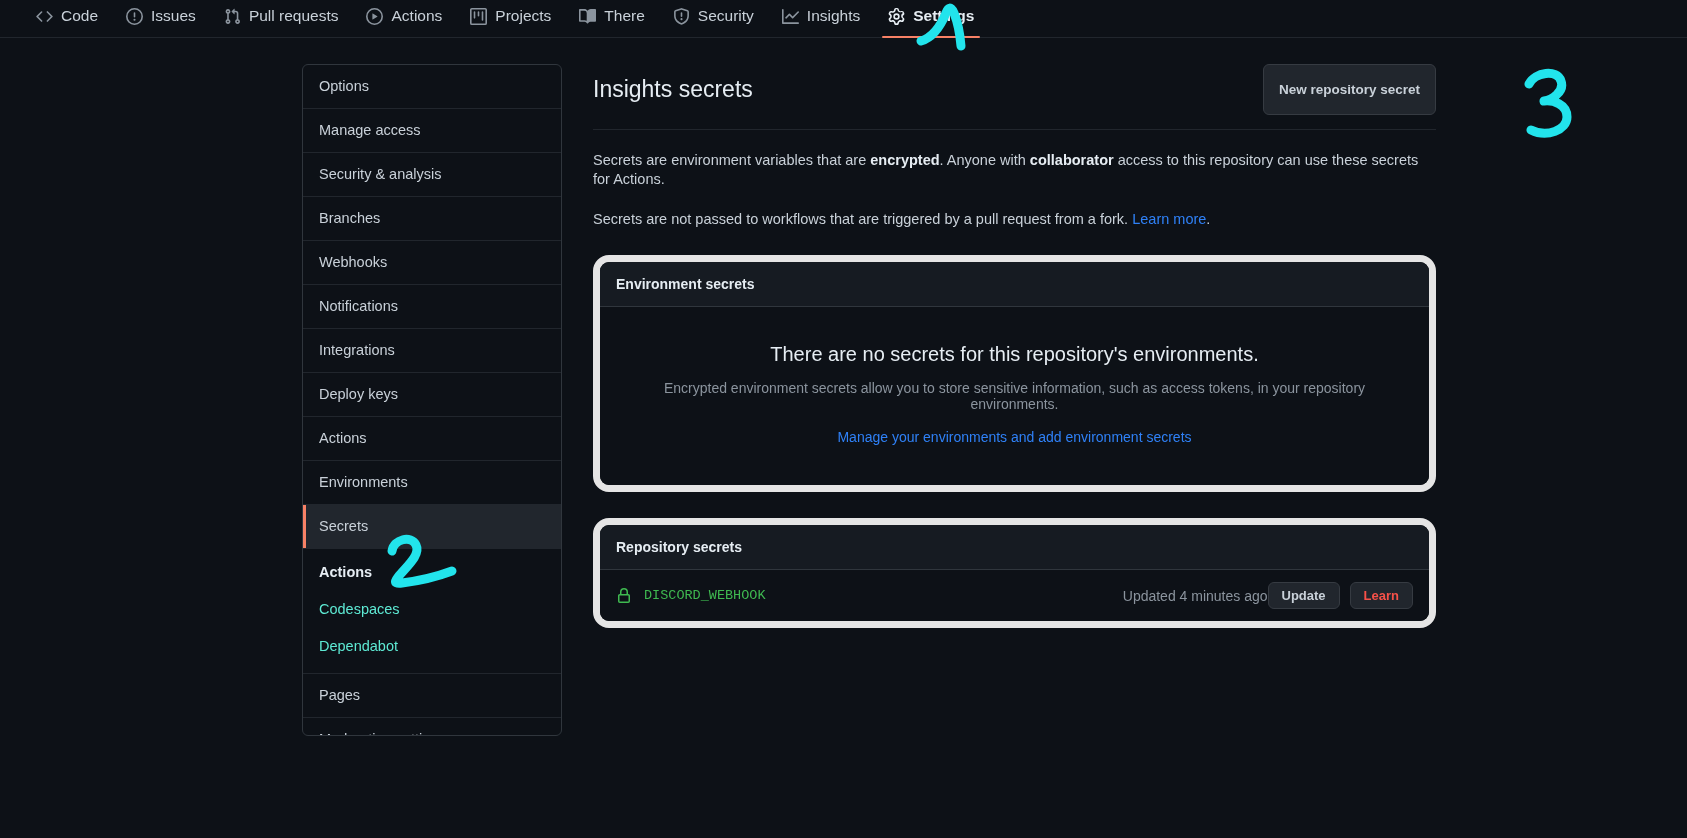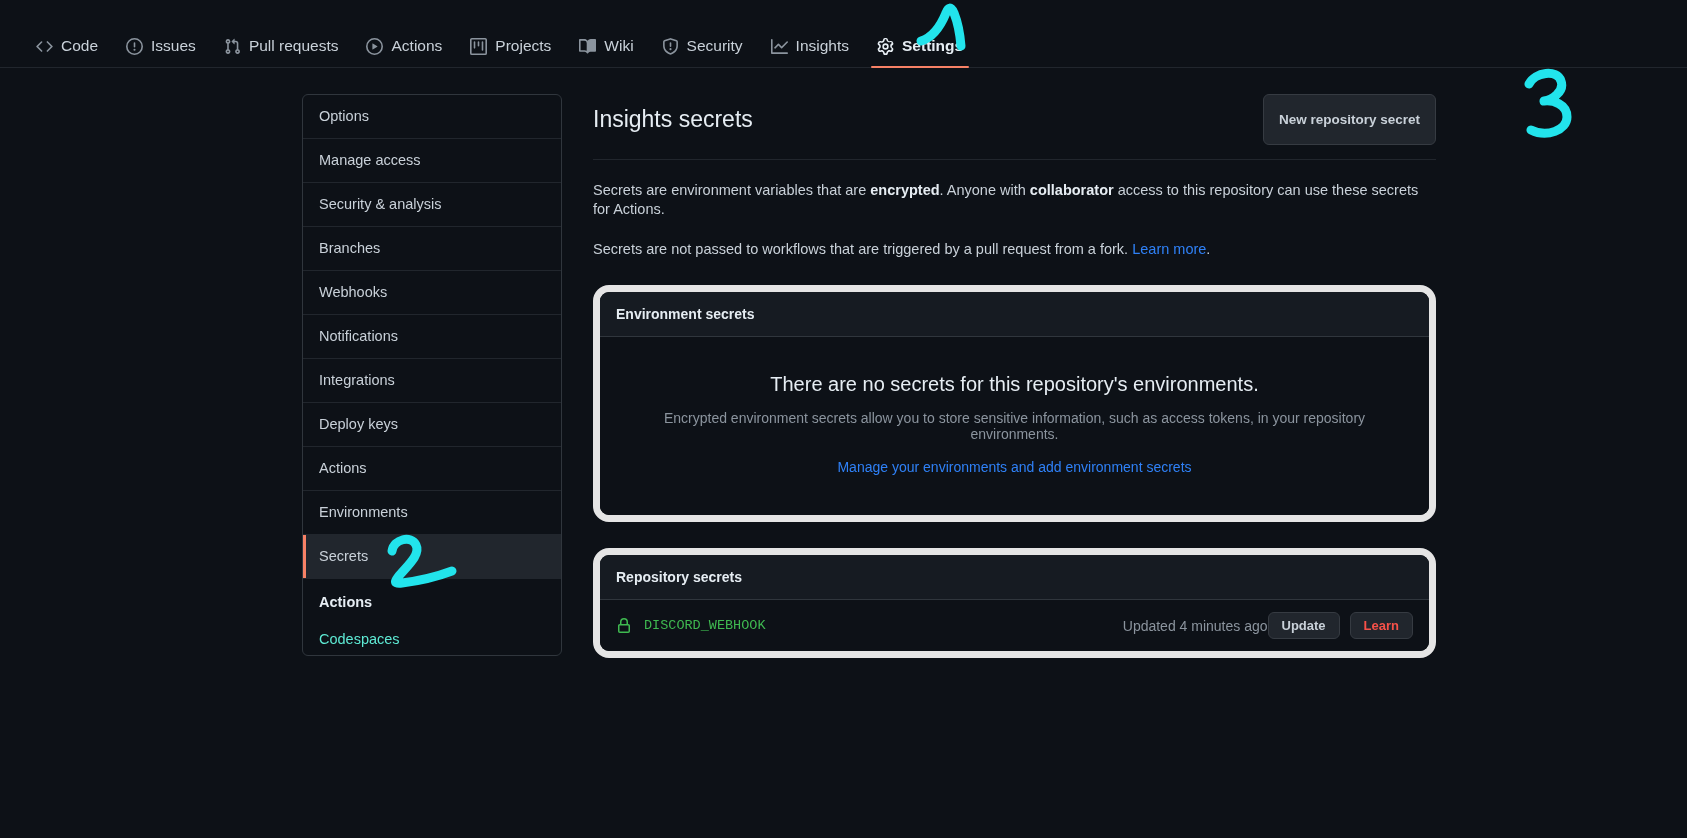--- a/index.html
+++ b/index.html
@@ -7,21 +7,21 @@
     width: 1687px; height: 838px;
     background: #0d1117;
     font-family: "Liberation Sans", sans-serif;
     color: #c9d1d9;
     overflow: hidden;
   }
 
   
   .repo-nav {
     position: relative;
-    height: 68px;
+    height: 38px;
     display: flex;
     align-items: flex-end;
     padding-left: 22px;
     border-bottom: 1px solid #21262d;
     background: #0d1117;
   }
   .nav-tab {
     display: flex;
     align-items: center;
     gap: 8px;
@@ -52,21 +52,21 @@
 
   
   .sidebar {
     width: 260px;
     margin-left: 302px;
     border: 1px solid #30363d;
     border-radius: 6px;
     overflow: hidden;
     background: #0d1117;
     flex: 0 0 auto;
-    height: 562px;
+    height: 672px;
   }
   .side-item {
     position: relative;
     padding: 13px 0 13px 16px;
     font-size: 14.5px;
     color: #c9d1d9;
     border-bottom: 1px solid #21262d;
     cursor: pointer;
     line-height: 17px;
   }
@@ -254,21 +254,21 @@
       </span>
     <span>Projects</span>
   </div>
 
   <div class="nav-tab">
     <span class="nav-ico">
         <svg viewBox="0 0 16 16">
           <path d="M0 1.75A.75.75 0 01.75 1h4.253c1.227 0 2.317.59 3 1.501A3.744 3.744 0 0111.006 1h4.245a.75.75 0 01.75.75v10.5a.75.75 0 01-.75.75h-4.507a2.25 2.25 0 00-1.591.659l-.622.621a.75.75 0 01-1.06 0l-.622-.621A2.25 2.25 0 005.258 13H.75a.75.75 0 01-.75-.75V1.75zm8.755 3a2.25 2.25 0 012.25-2.25H14.5v9h-3.757c-.71 0-1.4.201-1.992.572l.004-7.322zm-1.504 7.324l.004-5.073-.002-2.253A2.25 2.25 0 005.003 2.5H1.5v9h3.757a3.75 3.75 0 011.994.574z"></path>
         </svg>
       </span>
-    <span>Wiki</span>
+    <span>There</span>
   </div>
 
   <div class="nav-tab">
     <span class="nav-ico">
         <svg viewBox="0 0 16 16">
           <path d="M7.467.133a1.75 1.75 0 011.066 0l5.25 1.68A1.75 1.75 0 0115 3.48V7c0 1.566-.32 3.182-1.303 4.682-.983 1.498-2.585 2.813-5.032 3.855a1.7 1.7 0 01-1.33 0c-2.447-1.042-4.049-2.357-5.032-3.855C1.32 10.182 1 8.566 1 7V3.48a1.75 1.75 0 011.217-1.667l5.25-1.68zm.61 1.429a.25.25 0 00-.153 0l-5.25 1.68a.25.25 0 00-.174.238V7c0 1.358.275 2.666 1.057 3.86.784 1.194 2.121 2.34 4.366 3.297a.2.2 0 00.154 0c2.245-.956 3.582-2.104 4.366-3.298C13.225 9.666 13.5 8.36 13.5 7V3.48a.25.25 0 00-.174-.237l-5.25-1.68zM8.75 4.75v3a.75.75 0 01-1.5 0v-3a.75.75 0 011.5 0zM9 10.5a1 1 0 11-2 0 1 1 0 012 0z"></path>
         </svg>
       </span>
     <span>Security</span>
   </div>

